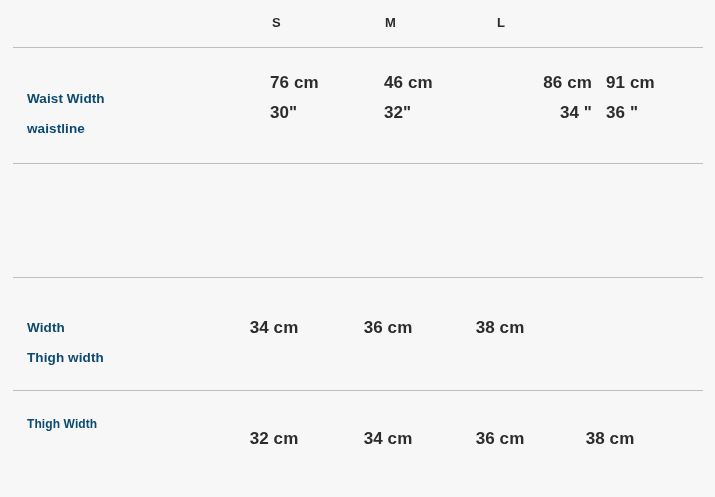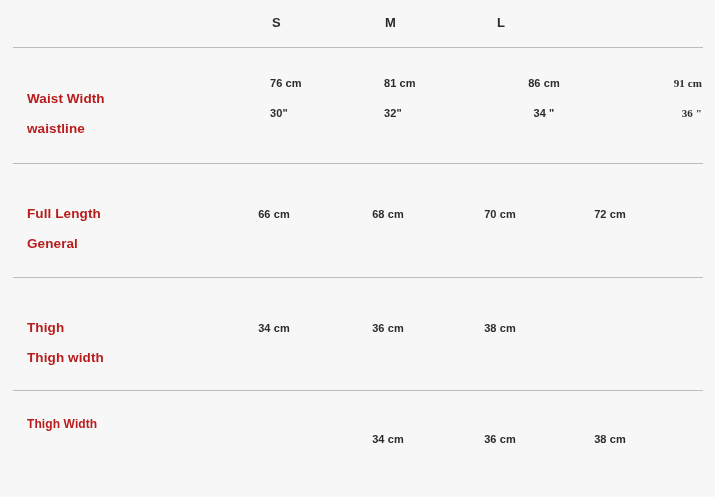--- a/index.html
+++ b/index.html
@@ -32,35 +32,35 @@
   }
 
   .label-cell {
     position: absolute;
     left: 27px;
     width: 215px;
     font-weight: bold;
     font-size: 13.5px;
     line-height: 30px;
     letter-spacing: 0.1px;
-    color: #b91c1c;
+    color: #0c4a6e;
   }
   .label-cell .line {
     display: block;
     white-space: nowrap;
   }
   .label-cell .line.small {
     font-size: 12px;
   }
 
   .value-cell {
     position: absolute;
     width: 96px;
     font-weight: bold;
-    font-size: 11px;
+    font-size: 17px;
     line-height: 30px;
     letter-spacing: 0.1px;
     color: #2c2c2c;
     text-align: center;
     white-space: nowrap;
   }
   .value-cell .line {
     display: block;
   }
 
@@ -120,65 +120,55 @@
     <div class="label-cell" style="top:36px;">
       <span class="line">Waist Width</span>
       <span class="line">waistline</span>
     </div>
 
     <div class="value-cell col-s" style="top:20px; text-align:left; padding-left:44px;">
       <span class="line">76 cm</span>
       <span class="line inch">30"</span>
     </div>
     <div class="value-cell col-m" style="top:20px; text-align:left; padding-left:44px;">
-      <span class="line">81 cm</span>
+      <span class="line">46 cm</span>
       <span class="line inch">32"</span>
     </div>
-    <div class="value-cell col-l" style="top:20px; text-align:center; padding-left:44px;">
+    <div class="value-cell col-l" style="top:20px; text-align:right; padding-left:44px;">
       <span class="line">86 cm</span>
       <span class="line inch">34 "</span>
     </div>
-    <div class="value-cell col-xl" style="top:20px; text-align:right; padding-left:44px;font-family:Liberation Serif, serif;">
+    <div class="value-cell col-xl" style="top:20px; text-align:left; padding-left:44px;">
       <span class="line">91 cm</span>
       <span class="line inch">36 "</span>
     </div>
   </div>
 
   <div class="divider" style="top:163px;"></div>
 
-  <div class="grid-row" style="top:164px; height:113px;">
-    <div class="label-cell" style="top:35px;">
-      <span class="line">Full Length</span>
-      <span class="line">General</span>
-    </div>
-
-    <div class="value-cell col-s" style="top:35px;">66 cm</div>
-    <div class="value-cell col-m" style="top:35px;">68 cm</div>
-    <div class="value-cell col-l" style="top:35px;">70 cm</div>
-    <div class="value-cell col-xl" style="top:35px;">72 cm</div>
-  </div>
 
   <div class="divider" style="top:277px;"></div>
 
   <div class="grid-row" style="top:278px; height:112px;">
     <div class="label-cell" style="top:35px;">
-      <span class="line">Thigh</span>
+      <span class="line">Width</span>
       <span class="line">Thigh width</span>
     </div>
 
     <div class="value-cell col-s" style="top:35px;">34 cm</div>
     <div class="value-cell col-m" style="top:35px;">36 cm</div>
     <div class="value-cell col-l" style="top:35px;">38 cm</div>
   </div>
 
   <div class="divider" style="top:390px;"></div>
 
   <div class="grid-row" style="top:391px; height:106px;">
     <div class="label-cell" style="top:18px;">
       <span class="line small">Thigh Width</span>
     </div>
 
+    <div class="value-cell col-s" style="top:33px;">32 cm</div>
     <div class="value-cell col-m" style="top:33px;">34 cm</div>
     <div class="value-cell col-l" style="top:33px;">36 cm</div>
     <div class="value-cell col-xl" style="top:33px;">38 cm</div>
   </div>
 
 </div>
 
 </body></html>

